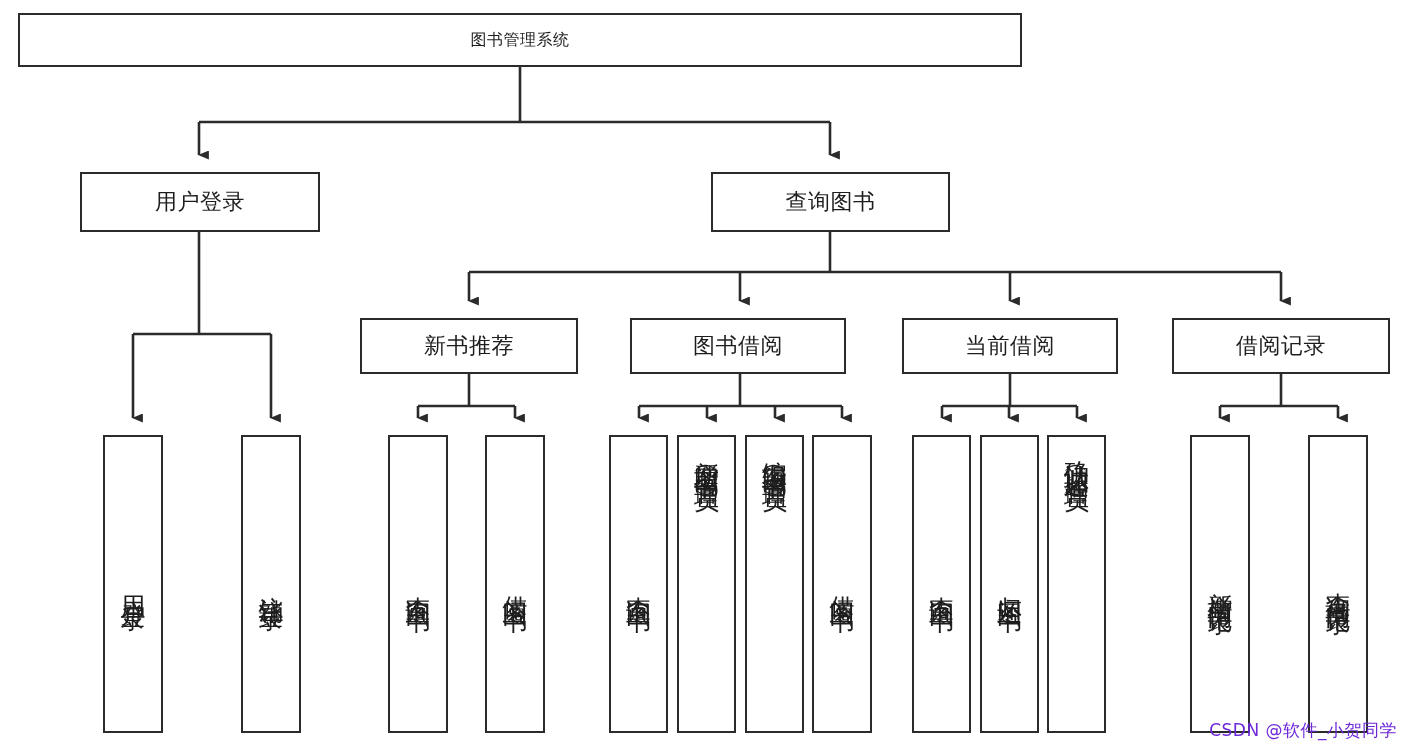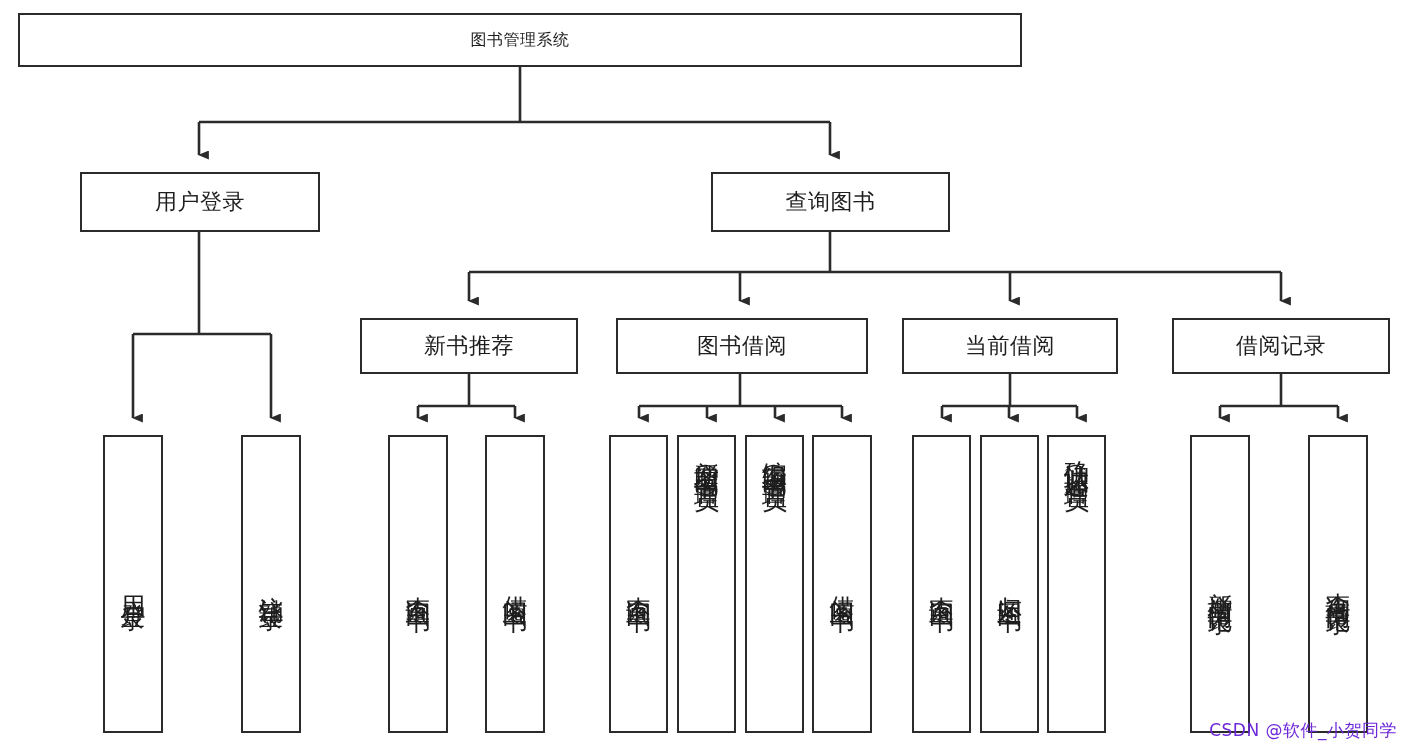--- a/index.html
+++ b/index.html
@@ -142,21 +142,21 @@
   <div class="node horiz" style="left:80px; top:172px; width:240px; height:60px;">
     <span class="lbl">用户登录</span>
   </div>
   <div class="node horiz" style="left:711px; top:172px; width:239px; height:60px;">
     <span class="lbl">查询图书</span>
   </div>
 
   <div class="node horiz" style="left:360px; top:318px; width:218px; height:56px;">
     <span class="lbl">新书推荐</span>
   </div>
-  <div class="node horiz" style="left:616px; top:318px; width:252px; height:56px;">
+  <div class="node horiz" style="left:630px; top:318px; width:216px; height:56px;">
     <span class="lbl">图书借阅</span>
   </div>
   <div class="node horiz" style="left:1172px; top:318px; width:218px; height:56px;">
     <span class="lbl">借阅记录</span>
   </div>
   <div class="node horiz" style="left:902px; top:318px; width:216px; height:56px;">
     <span class="lbl">当前借阅</span>
   </div>
 
   <div class="node vert centered" style="left:103px; top:435px; width:60px; height:298px;">

